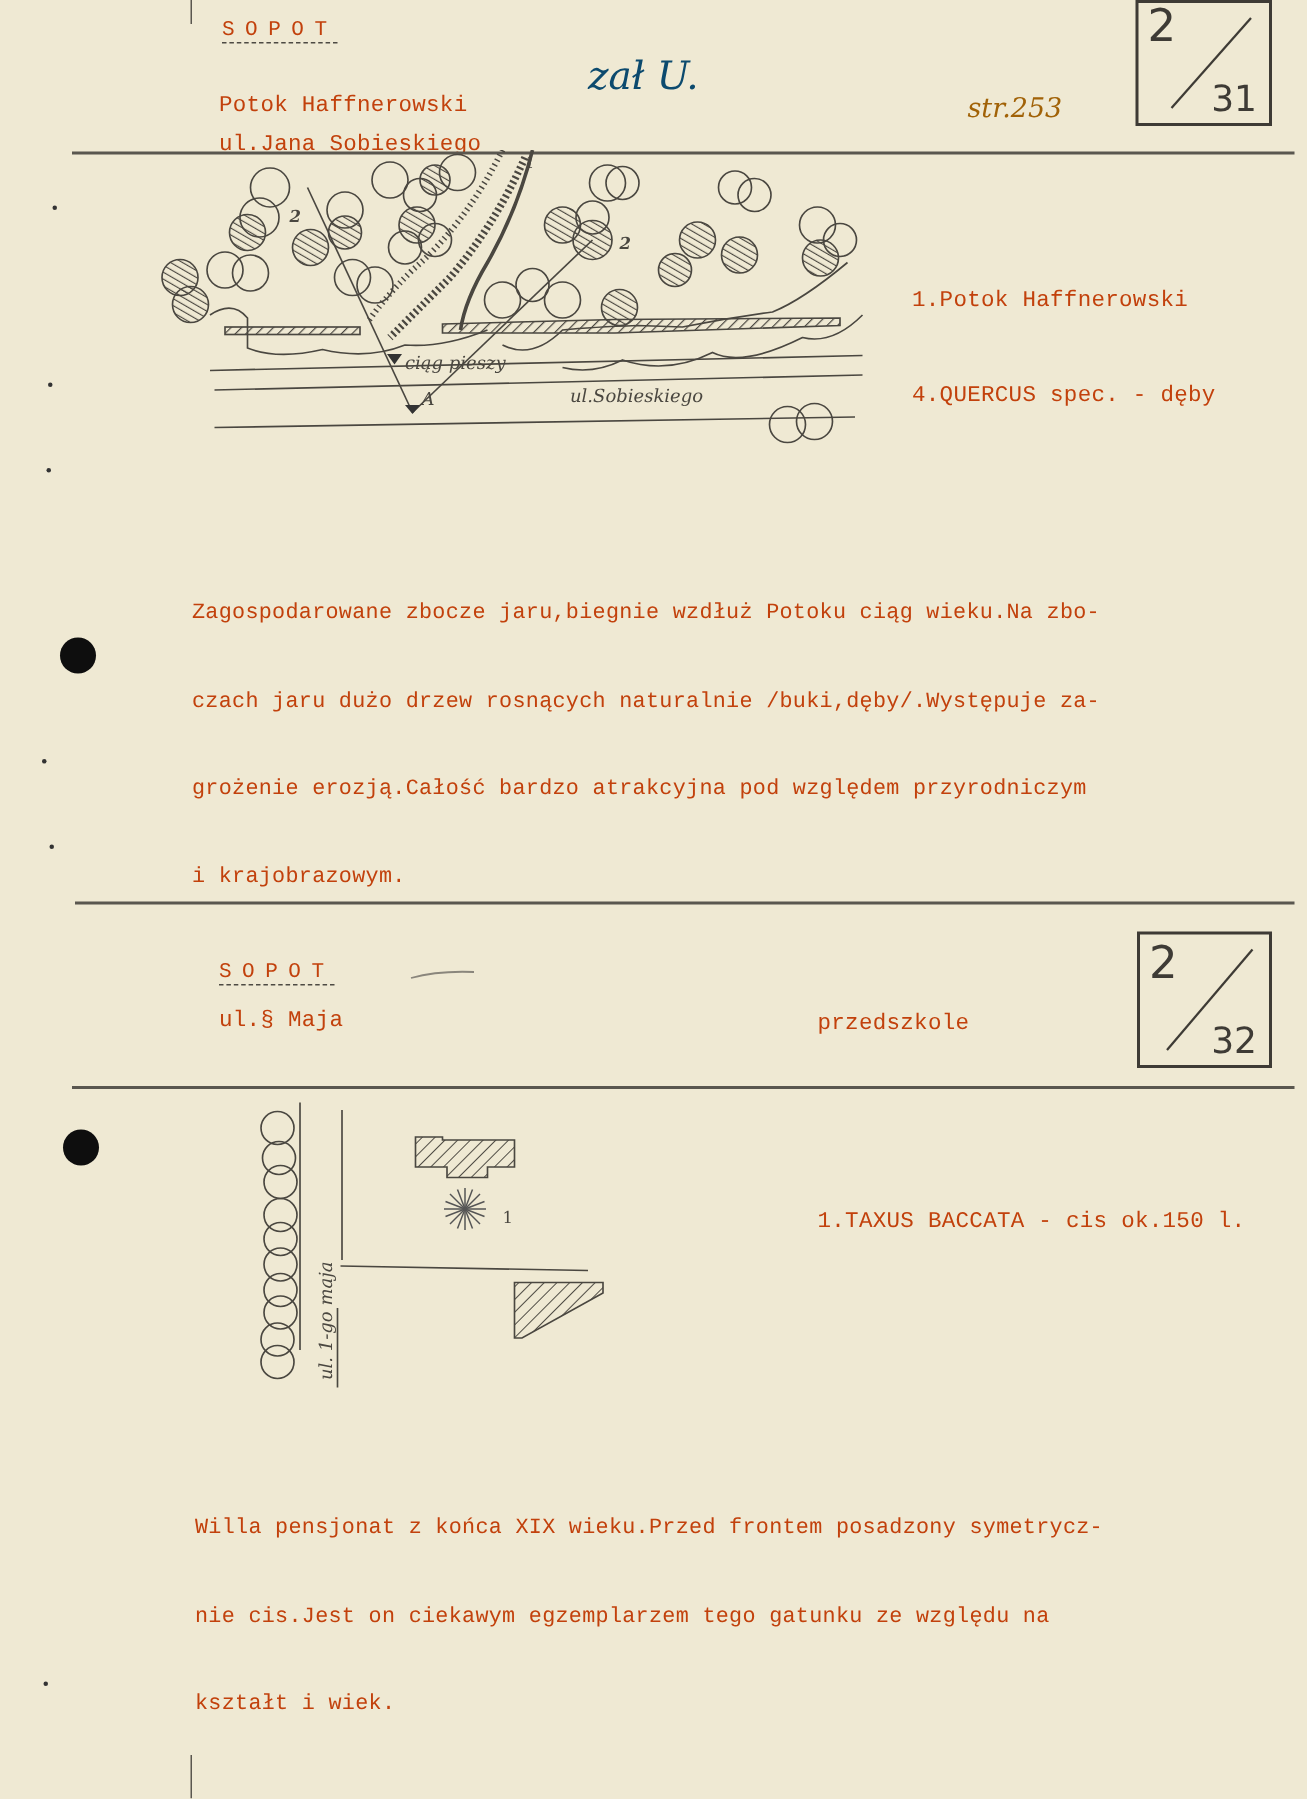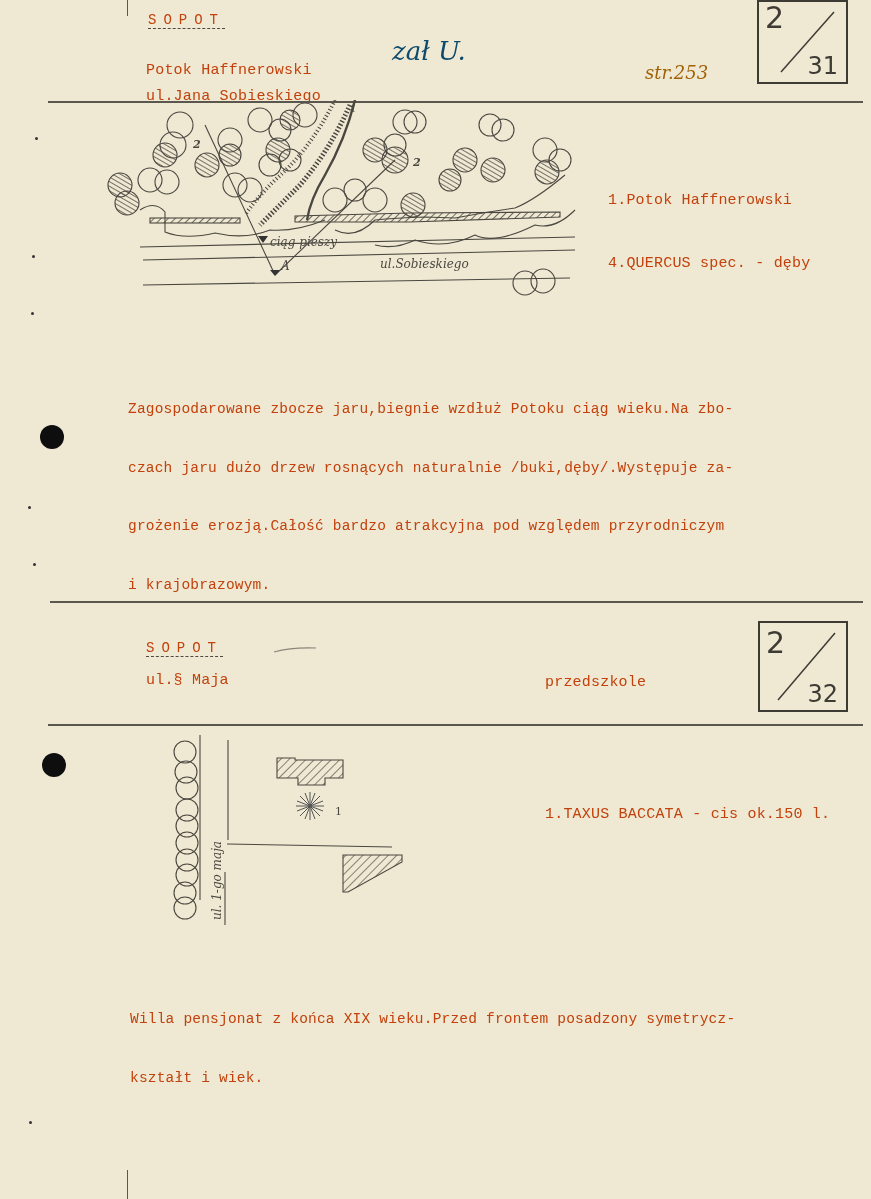--- a/index.html
+++ b/index.html
@@ -210,15 +210,16 @@
       <text transform="translate(56,190) rotate(-90)">ul. 1-go maja</text>
     </g>
   </svg>
 
   <div class="abs tw" style="left:545px; top:772px;">
     <div>1.TAXUS BACCATA - cis ok.150 l.</div>
   </div>
 
   <div class="abs tw para" style="left:130px; top:971px;">
     <div>Willa pensjonat z końca XIX wieku.Przed frontem posadzony symetrycz-</div>
+    <div>nie cis.Jest on ciekawym egzemplarzem tego gatunku ze względu na</div>
     <div>kształt i wiek.</div>
   </div>
 </section>
 
 </body></html>

